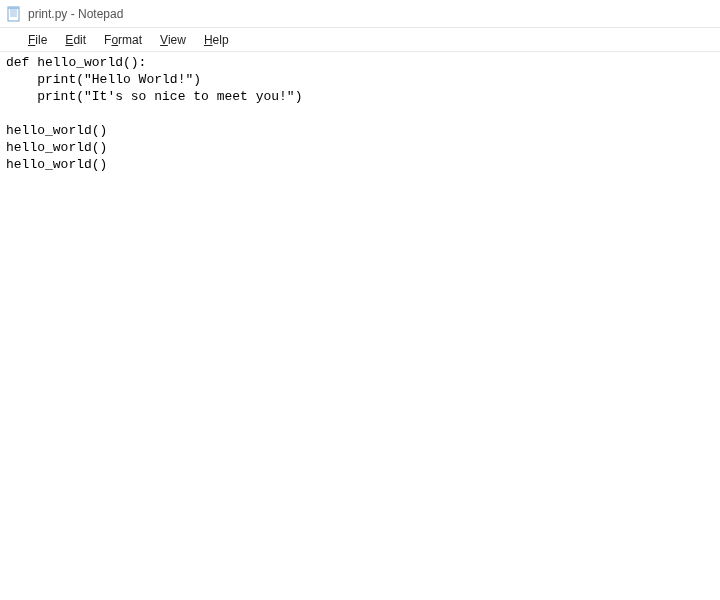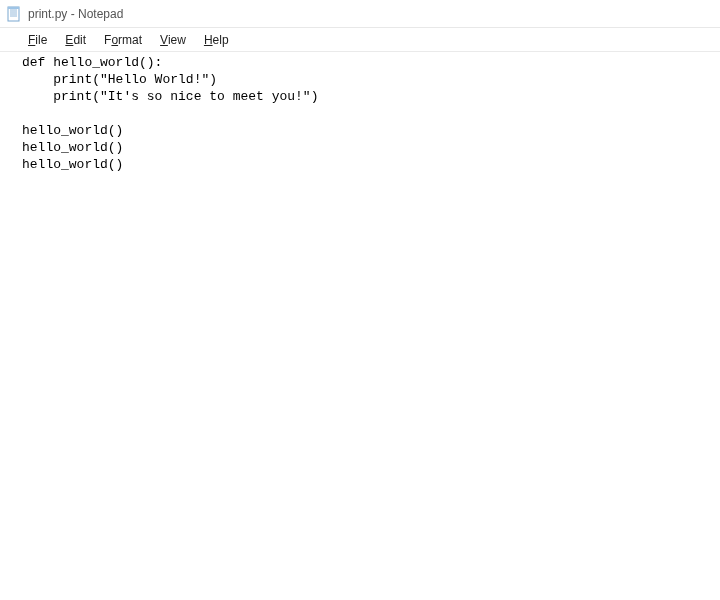--- a/index.html
+++ b/index.html
@@ -50,21 +50,21 @@
       padding: 2px 8px;
       color: #222;
       font-size: 12px;
       cursor: default;
     }
     .menu-underline {
       text-decoration: underline;
       text-decoration-thickness: 1px;
     }
     .editor {
-      padding: 2px 22px;
+      padding: 2px 6px;
       background: #ffffff;
       font-family: "Consolas", "Courier New", monospace;
       font-size: 13px;
       line-height: 17px;
       color: #000;
       white-space: pre;
       height: calc(100% - 52px);
       overflow: auto;
     }
   </style>

